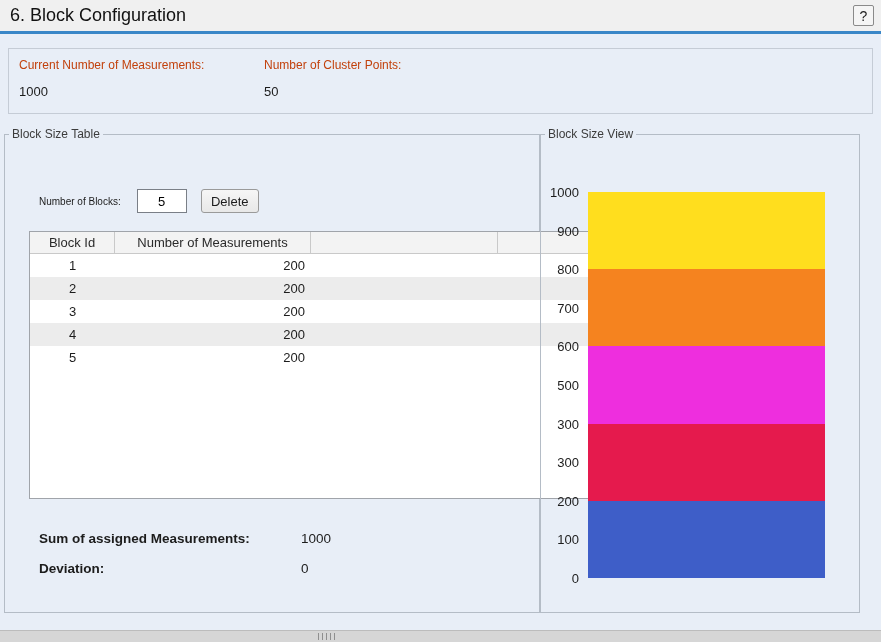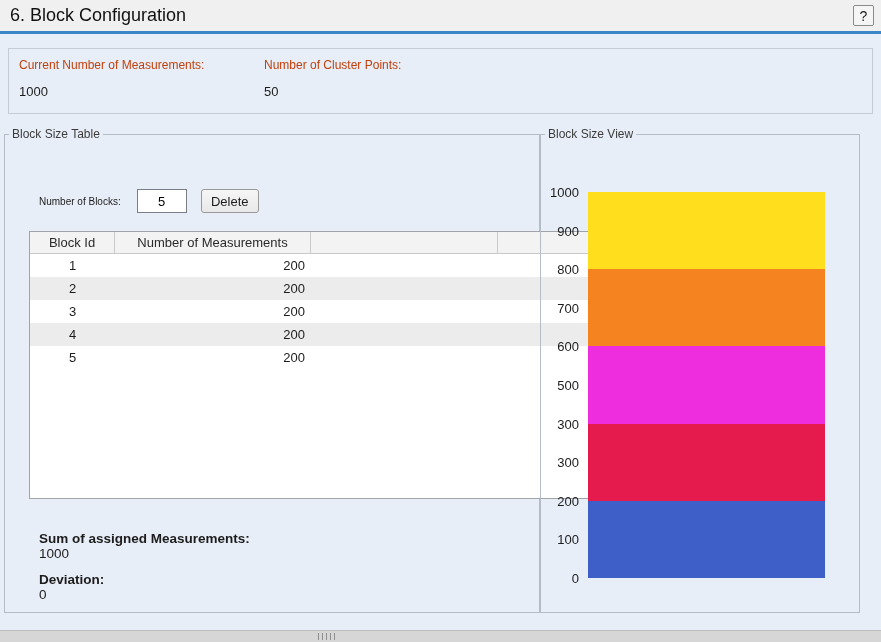--- a/index.html
+++ b/index.html
@@ -78,25 +78,25 @@
   .thead .h3 { width:187px; border-right:1px solid #c9c9c9; }
   .thead .h4 { flex:1; }
   .trow { display:flex; height:23px; font-size:13px; align-items:center; background:#fff; }
   .trow.alt { background:#ececec; }
   .trow .c1 { width:85px; text-align:center; }
   .trow .c2 { width:196px; text-align:right; padding-right:6px; }
   .trow .c3 { flex:1; }
   .trow .add { font-style:italic; }
 
   
-  .stat-row { position:absolute; left:34px; display:flex; font-size:13.5px;flex-direction:column; }
+  .stat-row { position:absolute; left:34px; display:flex; font-size:13.5px; }
   .stat-row .slbl { width:262px; font-weight:bold; }
   .stat-row .sval { font-weight:400; }
   .sum-row { top:390px; }
-  .dev-row { top:431px; }
+  .dev-row { top:420px; }
 
   
   .chart-area { position:absolute; left:0; top:0; width:100%; height:100%; }
   .y-axis { position:absolute; left:0; top:51px; width:38px; height:386px; }
   .y-axis .tick {
     position:absolute; right:0; transform:translateY(-50%);
     font-size:13px; color:#1c1c1c; white-space:nowrap;
   }
   .stacked-bar {
     position:absolute; left:47px; top:51px; width:237px; height:386px;

